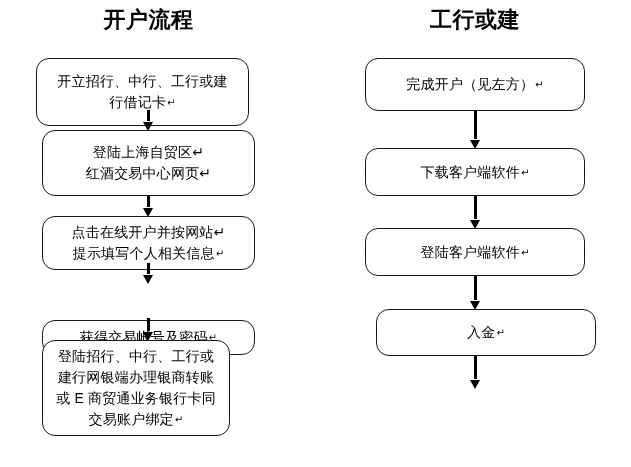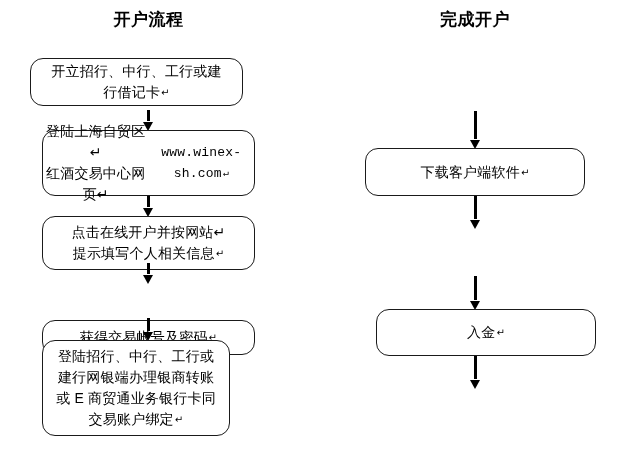--- a/index.html
+++ b/index.html
@@ -19,21 +19,21 @@
 
   .canvas {
     position: absolute;
     inset: 0;
   }
 
   
   .col-title {
     position: absolute;
     font-weight: bold;
-    font-size: 17px;
+    font-size: 22px;
     line-height: 20px;
     letter-spacing: 0.5px;
     text-align: center;
     white-space: nowrap;
     color: #000;
   }
   #title-left  { left: 42px;  top: 10px; width: 213px; }
   #title-right { left: 365px; top: 10px; width: 220px; }
 
   
@@ -90,36 +90,35 @@
     border-right: 5.5px solid transparent;
     border-top: 9px solid #000;
   }
 </style>
 </head>
 <body>
 
 <div class="canvas">
 
   <div class="col-title" id="title-left">开户流程</div>
-  <div class="col-title" id="title-right">完成开户</div>
+  <div class="col-title" id="title-right">工行或建</div>
 
-  <div class="flow-box" style="left:30px; top:58px; width:213px; height:48px;">
+  <div class="flow-box" style="left:36px; top:58px; width:213px; height:68px;">
     <span class="box-text">开立招行、中行、工行或建
 行借记卡<span class="ret">↵</span></span>
   </div>
 
   <div class="arrow" style="left:148px; top:110px; height:20px;">
     <div class="shaft" style="height:11px;"></div>
     <div class="head"></div>
   </div>
 
-  <div class="flow-box" style="left:42px; top:130px; width:213px; height:66px; ">
+  <div class="flow-box" style="left:42px; top:130px; width:213px; height:66px; flex-direction:column;">
     <span class="box-text">登陆上海自贸区↵
 红酒交易中心网页↵</span>
-    <span class="box-text mono-line">www.winex-sh.com<span class="ret">↵</span></span>
   </div>
 
   <div class="arrow" style="left:148px; top:196px; height:20px;">
     <div class="shaft" style="height:11px;"></div>
     <div class="head"></div>
   </div>
 
   <div class="flow-box" style="left:42px; top:216px; width:213px; height:54px;">
     <span class="box-text">点击在线开户并按网站↵
 提示填写个人相关信息<span class="ret">↵</span></span>
@@ -139,35 +138,41 @@
     <div class="head"></div>
   </div>
 
   <div class="flow-box" style="left:42px; top:340px; width:188px; height:96px;">
     <span class="box-text">登陆招行、中行、工行或
 建行网银端办理银商转账
 或 E 商贸通业务银行卡同
 交易账户绑定<span class="ret">↵</span></span>
   </div>
 
+  <div class="flow-box" style="left:365px; top:58px; width:220px; height:53px;">
+    <span class="box-text">完成开户（见左方）<span class="ret">↵</span></span>
+  </div>
 
   <div class="arrow" style="left:475px; top:111px; height:37px;">
     <div class="shaft" style="height:28px;"></div>
     <div class="head"></div>
   </div>
 
   <div class="flow-box" style="left:365px; top:148px; width:220px; height:48px;">
     <span class="box-text">下载客户端软件<span class="ret">↵</span></span>
   </div>
 
   <div class="arrow" style="left:475px; top:196px; height:32px;">
     <div class="shaft" style="height:23px;"></div>
     <div class="head"></div>
   </div>
 
+  <div class="flow-box" style="left:365px; top:228px; width:220px; height:48px;">
+    <span class="box-text">登陆客户端软件<span class="ret">↵</span></span>
+  </div>
 
   <div class="arrow" style="left:475px; top:276px; height:33px;">
     <div class="shaft" style="height:24px;"></div>
     <div class="head"></div>
   </div>
 
   <div class="flow-box" style="left:376px; top:309px; width:220px; height:47px;">
     <span class="box-text">入金<span class="ret">↵</span></span>
   </div>
 

